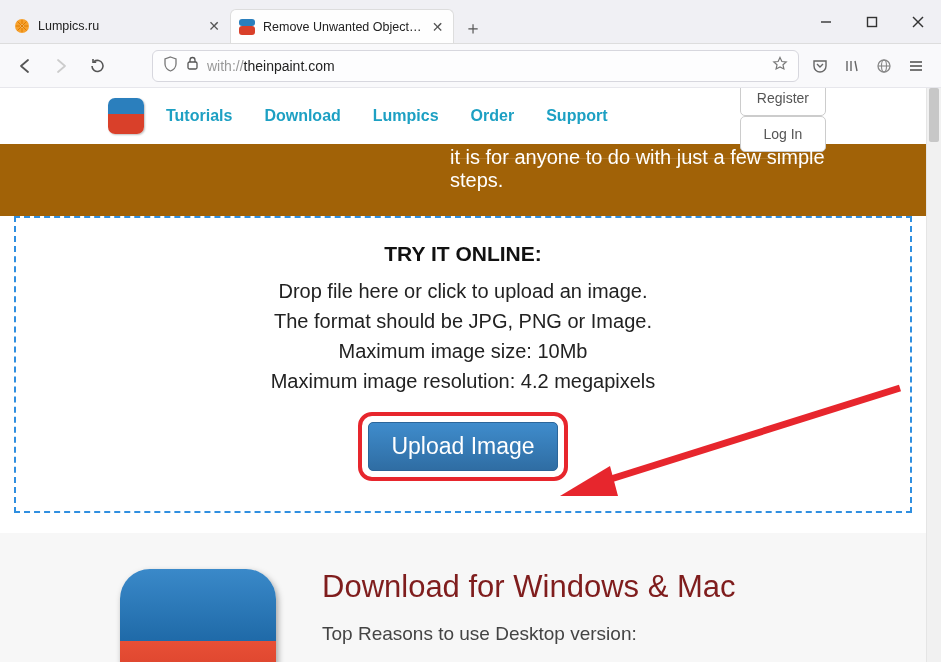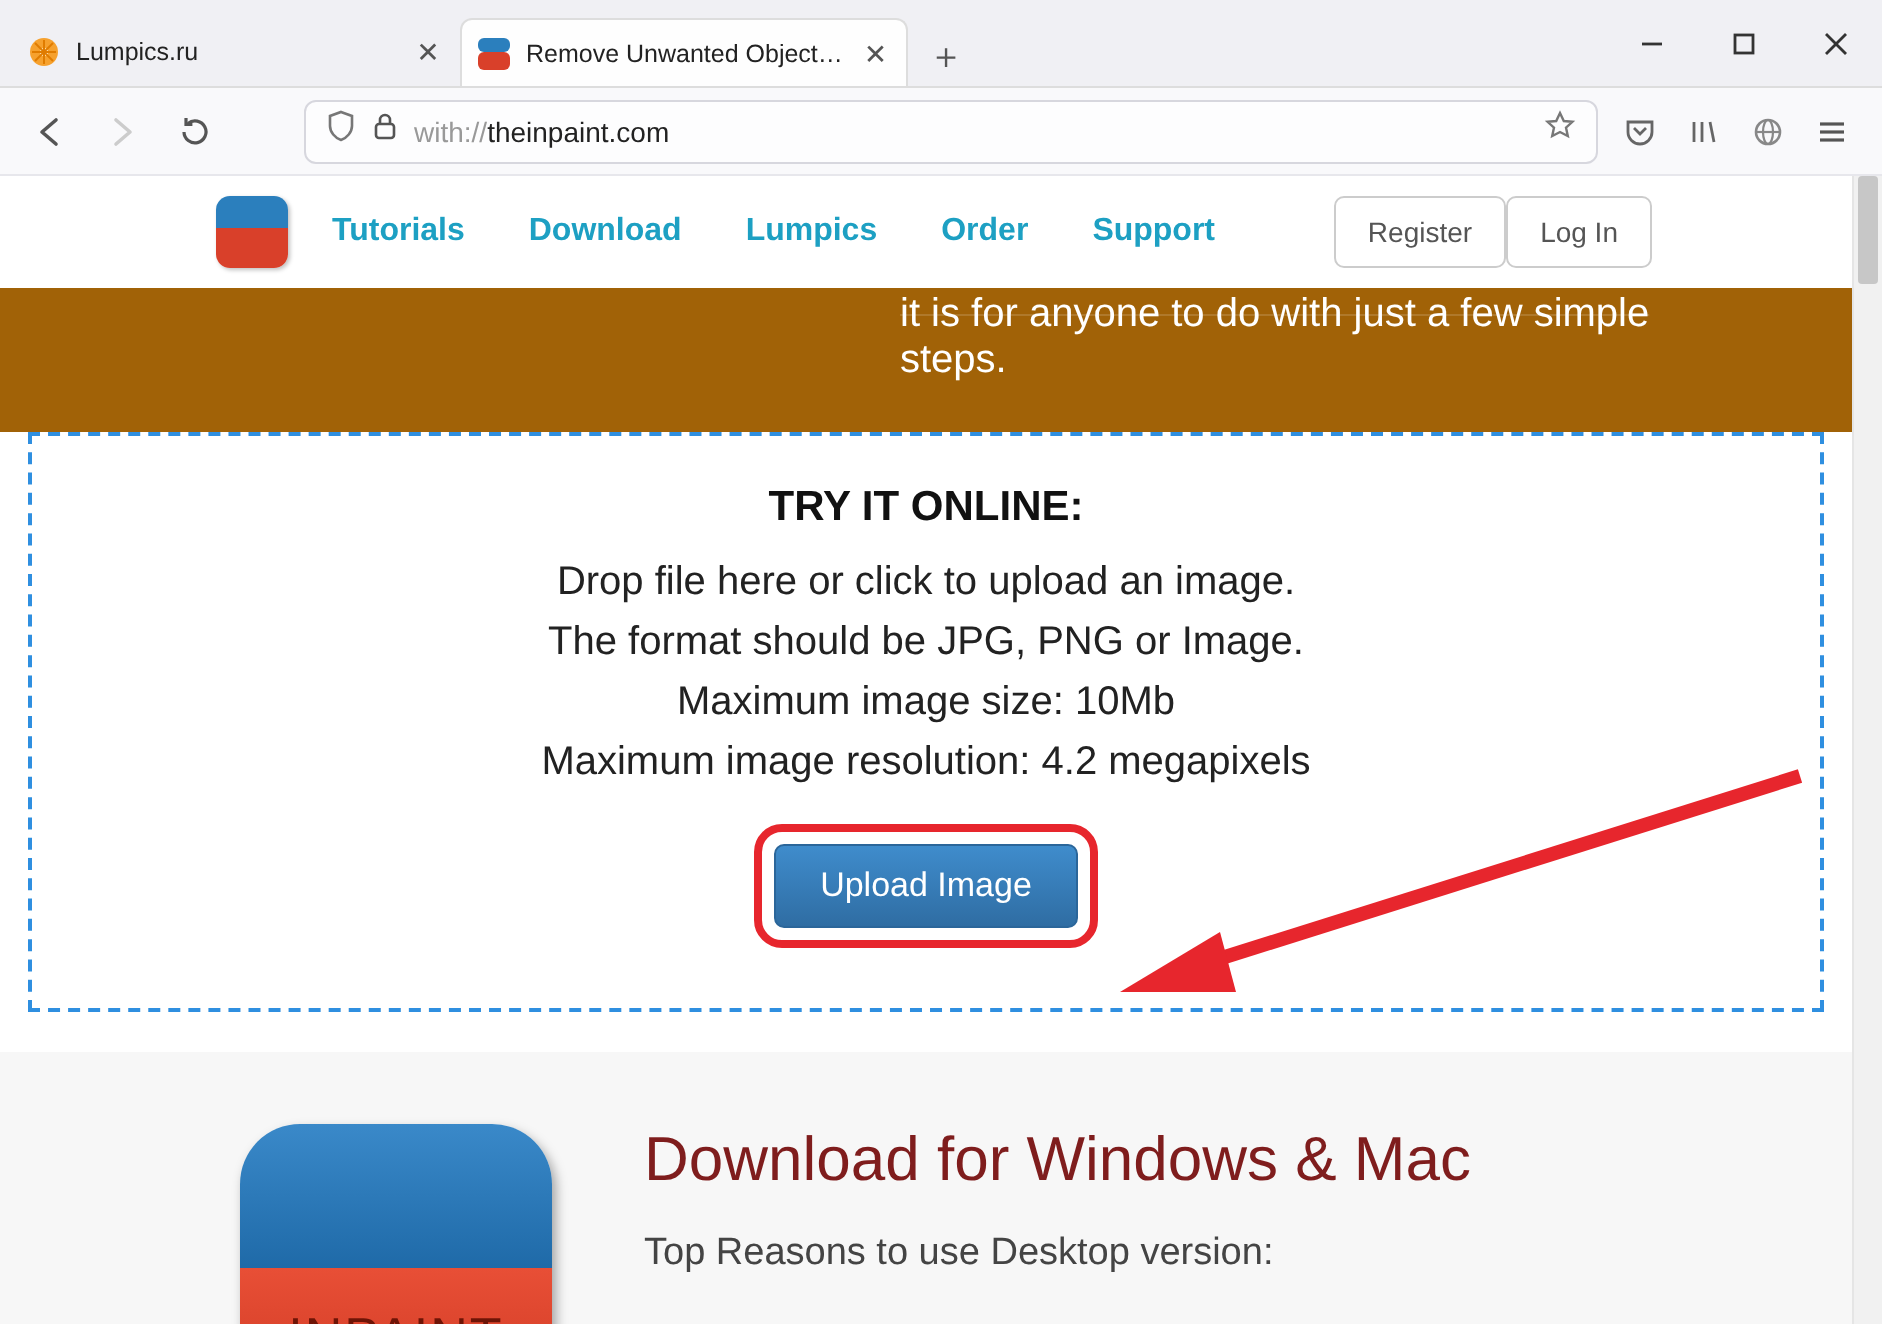--- a/index.html
+++ b/index.html
@@ -55,37 +55,37 @@
   .site-header { height: 56px; background:#fff; display:flex; align-items:center;
                  padding: 0 20px 0 20px; gap: 22px; margin-left: 88px; }
   .logo-sm { width:36px; height:36px; border-radius:7px; overflow:hidden; position:relative;
              box-shadow: 1px 1px 2px rgba(0,0,0,.25); }
   .logo-sm::before { content:""; position:absolute; inset:0 0 55% 0; background:#2b7fbd; }
   .logo-sm::after  { content:""; position:absolute; inset:45% 0 0 0; background:#d9402a; }
 
   .menu { display:flex; gap:32px;align-items:flex-end; }
   .menu a { color:#1da0c3; font-size:16px; font-weight:600; text-decoration:none; }
 
-  .auth { margin-left:auto; display:flex; margin-right: 80px;}
+  .auth { margin-left:auto; display:flex; margin-right: 80px; flex-direction: column;}
   .auth button { height:36px; padding:0 16px; background:#fff; border:1px solid #ccc;
                  border-radius:5px; color:#555; font-size:14px; cursor:pointer; }
 
   
   .hero-strip { background:#a16207; color:#fff; font-size:20px; padding: 0 0 24px 0; }
   .hero-strip .frag { margin-left: 450px; }
 
   
   .dropzone { margin: 0 14px; border:2px dashed #2f8fe0; background:#fff; text-align:center;
               padding: 24px 10px 30px; position:relative; }
   .dropzone h3 { font-size:21px; font-weight:700; margin-bottom:10px; color:#111; }
   .dropzone p { font-size:20px; color:#222; line-height:1.5; }
   .upload-wrap { display:inline-block; margin-top:16px; padding:6px; border:4px solid #e7262d;
                  border-radius:14px; position:relative; }
   .upload-btn { background:#337ab7; background-image:linear-gradient(#3f8ccc,#2f6da3);
-                color:#fff; border:1px solid #2b669a; border-radius:5px; font-size:17px;
+                color:#fff; border:1px solid #2b669a; border-radius:5px; font-size:23px;
                 padding: 10px 22px; cursor:pointer; }
 
   
   .arrow-svg { position:absolute; top: 290px; left: 500px; width: 420px; height: 120px;
                pointer-events:none; }
 
   
   .download-sec { background:#f7f7f7; margin-top: 20px; padding: 36px 0 60px; display:flex;
                   gap: 46px; }
   .logo-lg { width:156px; height:156px; border-radius:30px; margin-left:120px; position:relative;

